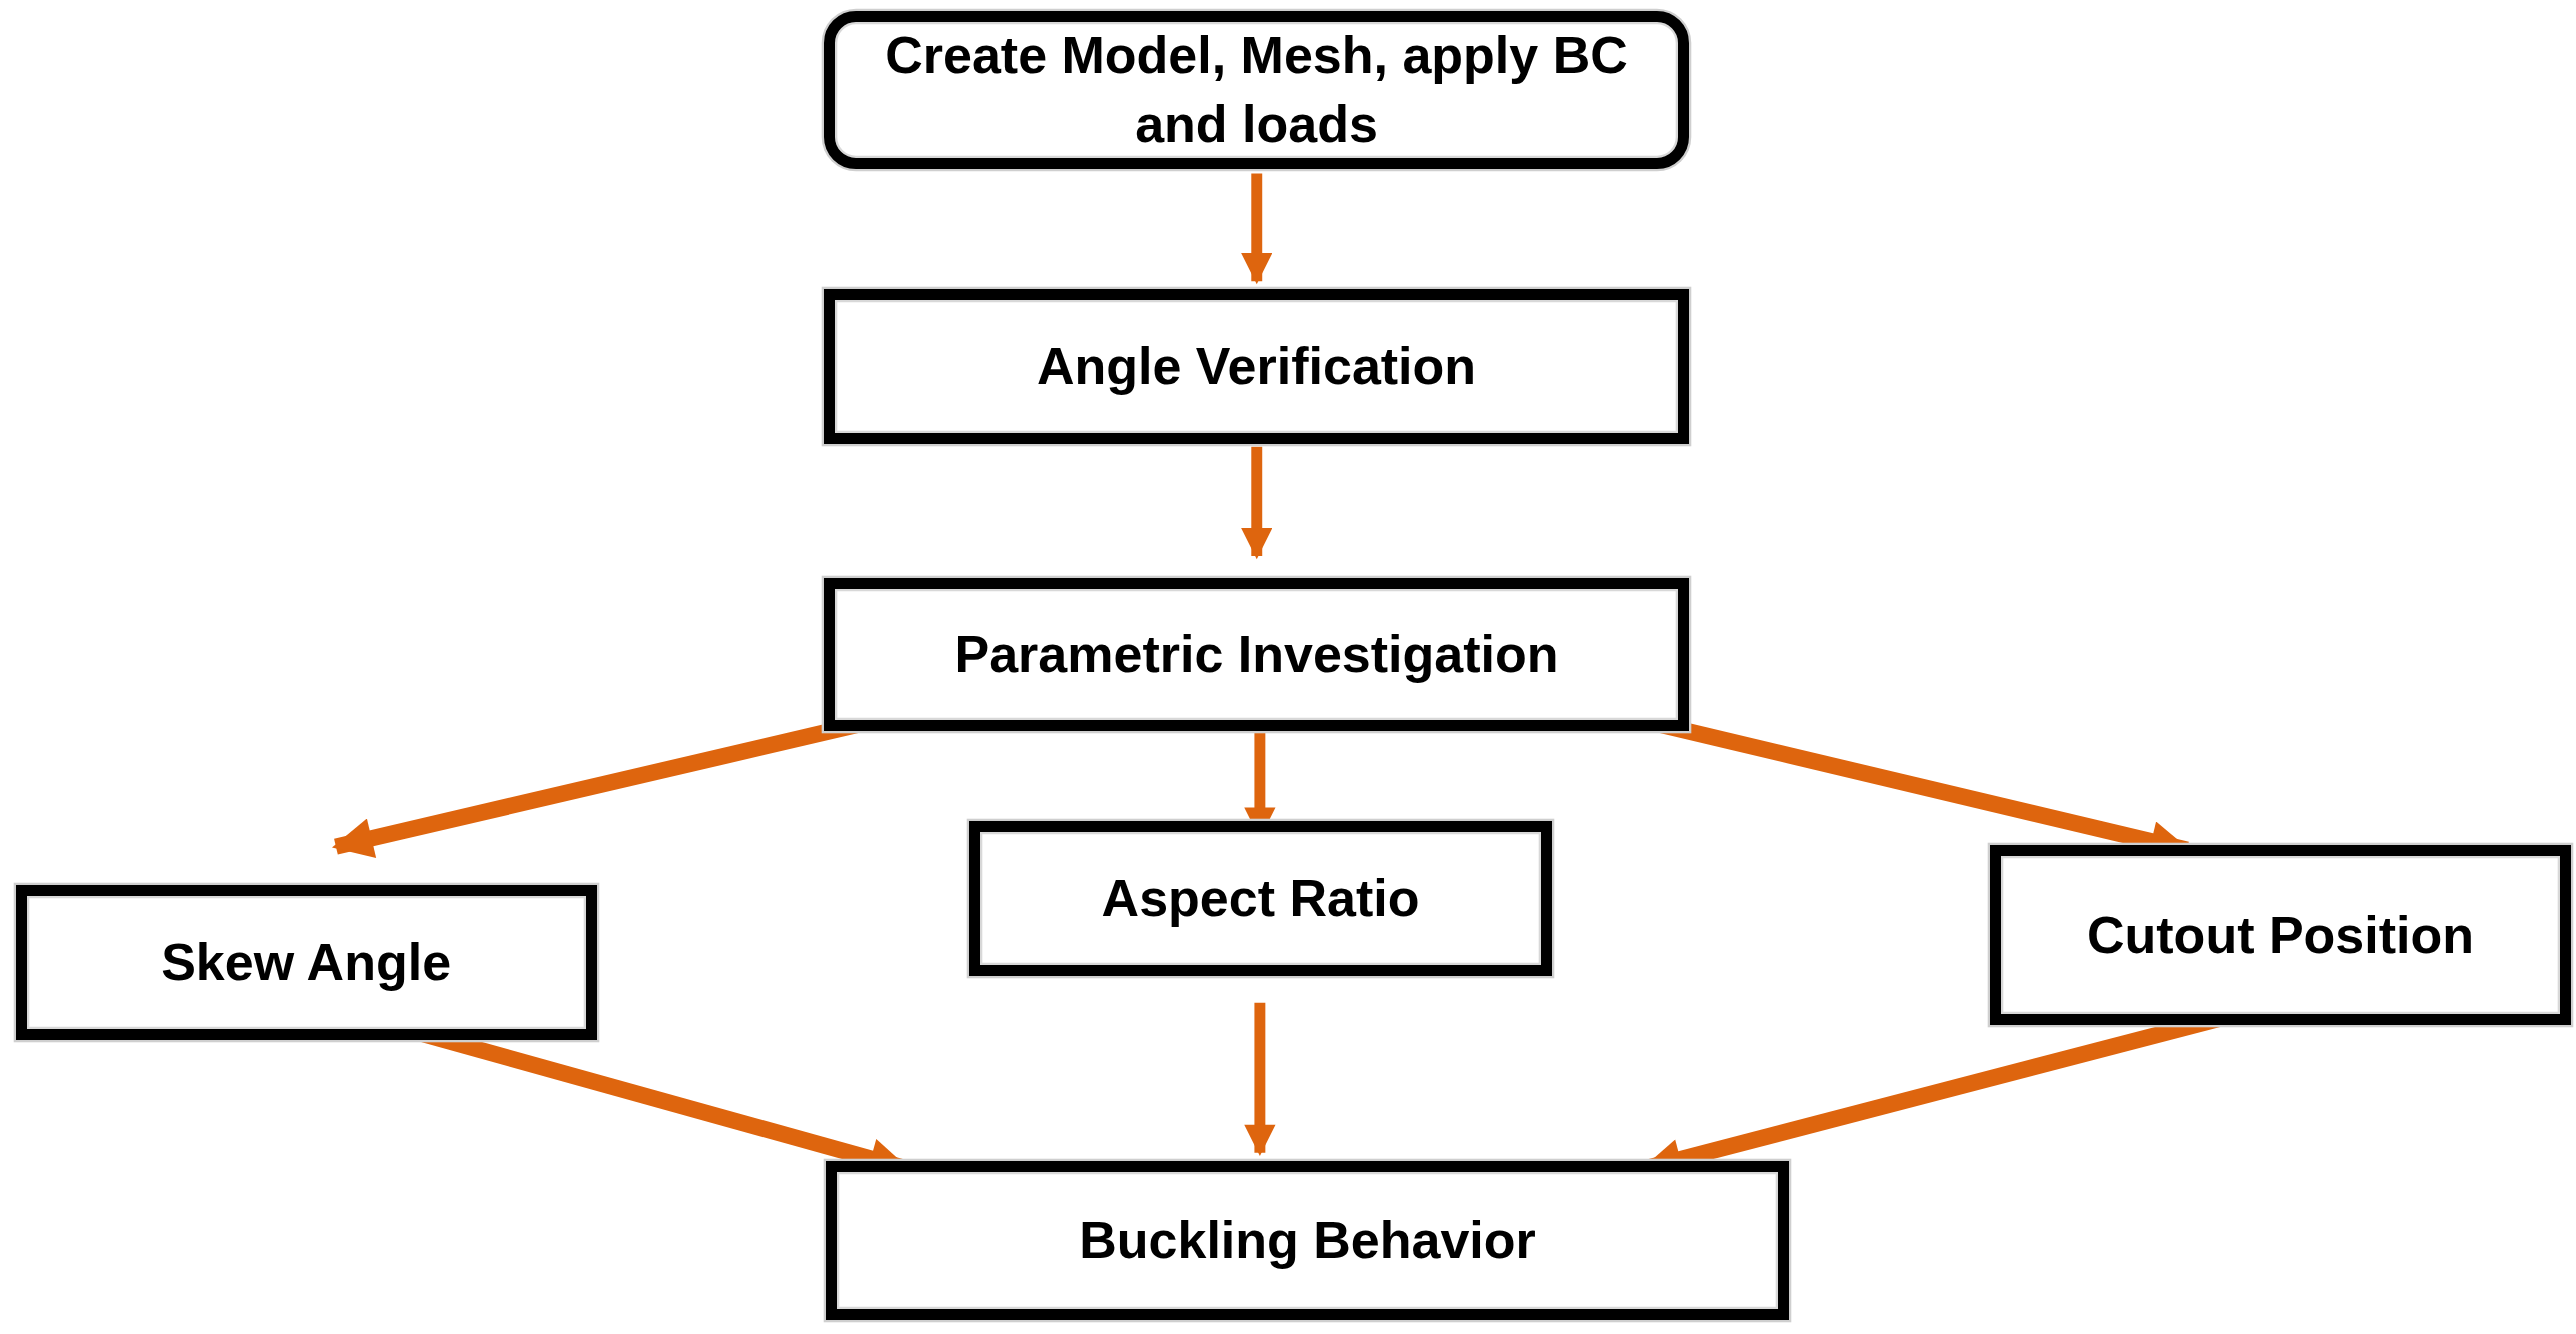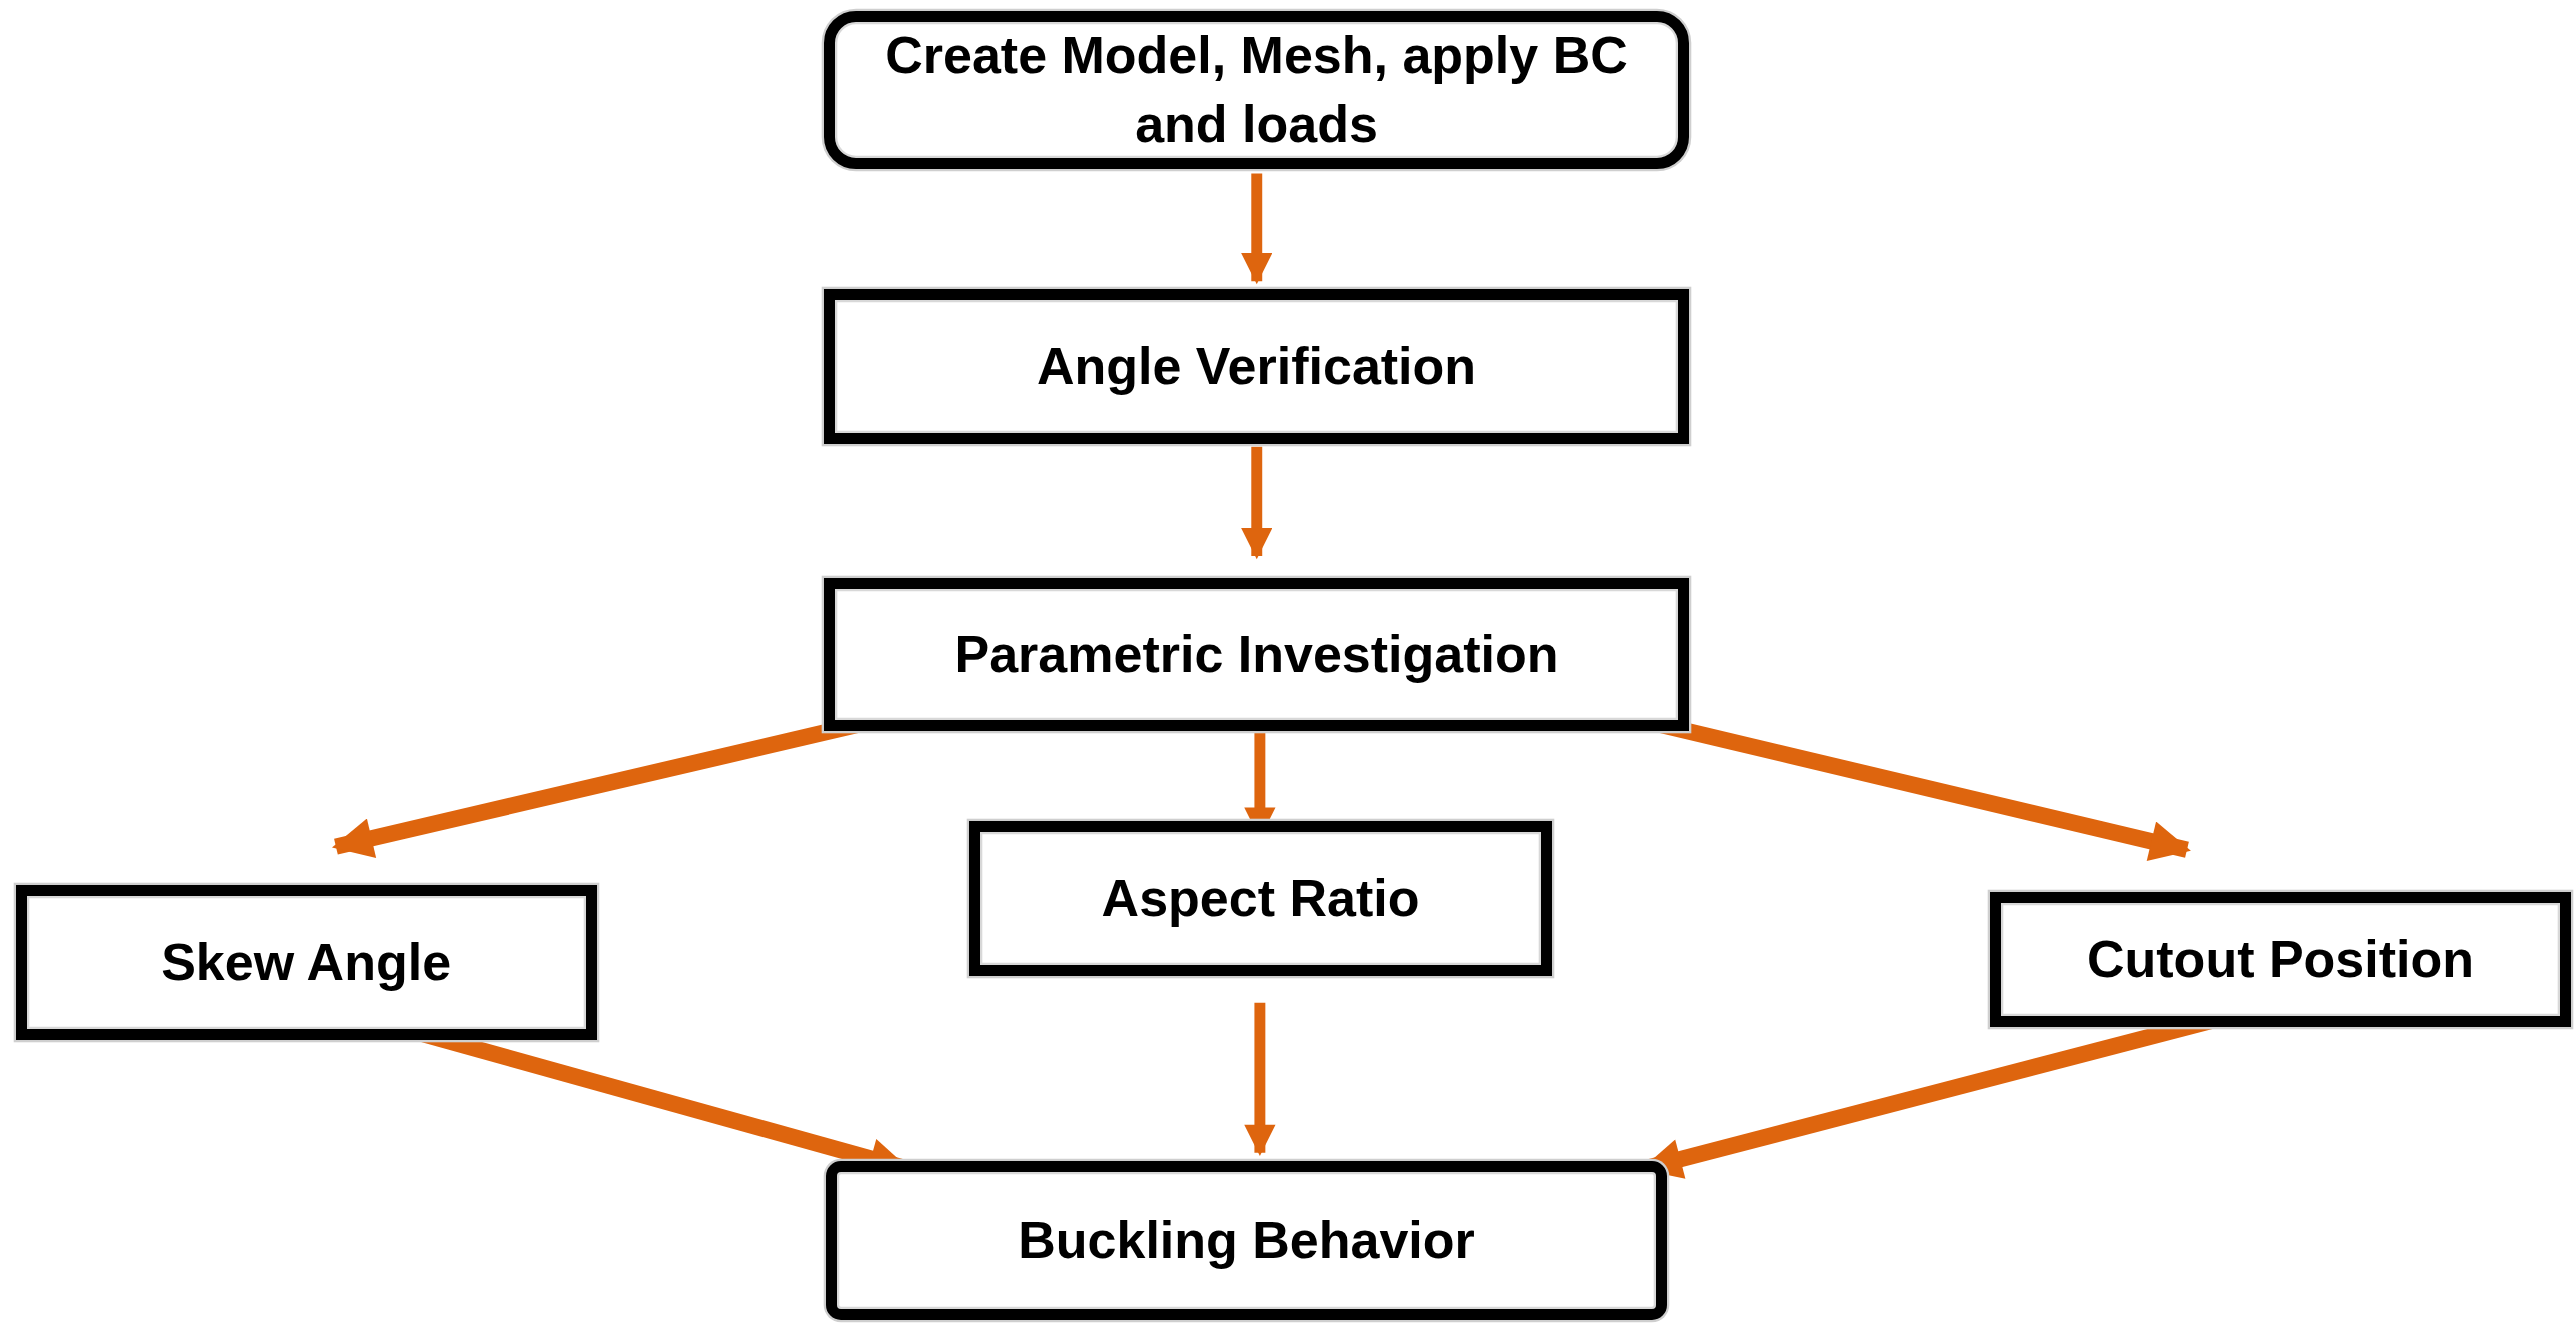--- a/index.html
+++ b/index.html
@@ -82,22 +82,22 @@
   </div>
 
   <div class="node" style="left:15.6px;top:845px;width:581px;height:155px;margin-top:40px;">
     <span>Skew Angle</span>
   </div>
 
   <div class="node" style="left:969px;top:821px;width:583px;height:155px;">
     <span>Aspect Ratio</span>
   </div>
 
-  <div class="node" style="left:1990px;top:892px;width:581px;height:135px;">
+  <div class="node" style="left:1990px;top:845px;width:581px;height:180px;">
     <span>Cutout Position</span>
   </div>
 
-  <div class="node" style="left:826px;top:1161px;width:841px;height:159px;border-radius:15px;">
+  <div class="node" style="left:826px;top:1161px;width:963px;height:159px;">
     <span>Buckling Behavior</span>
   </div>
 
 </div>
 
 
 </body></html>

